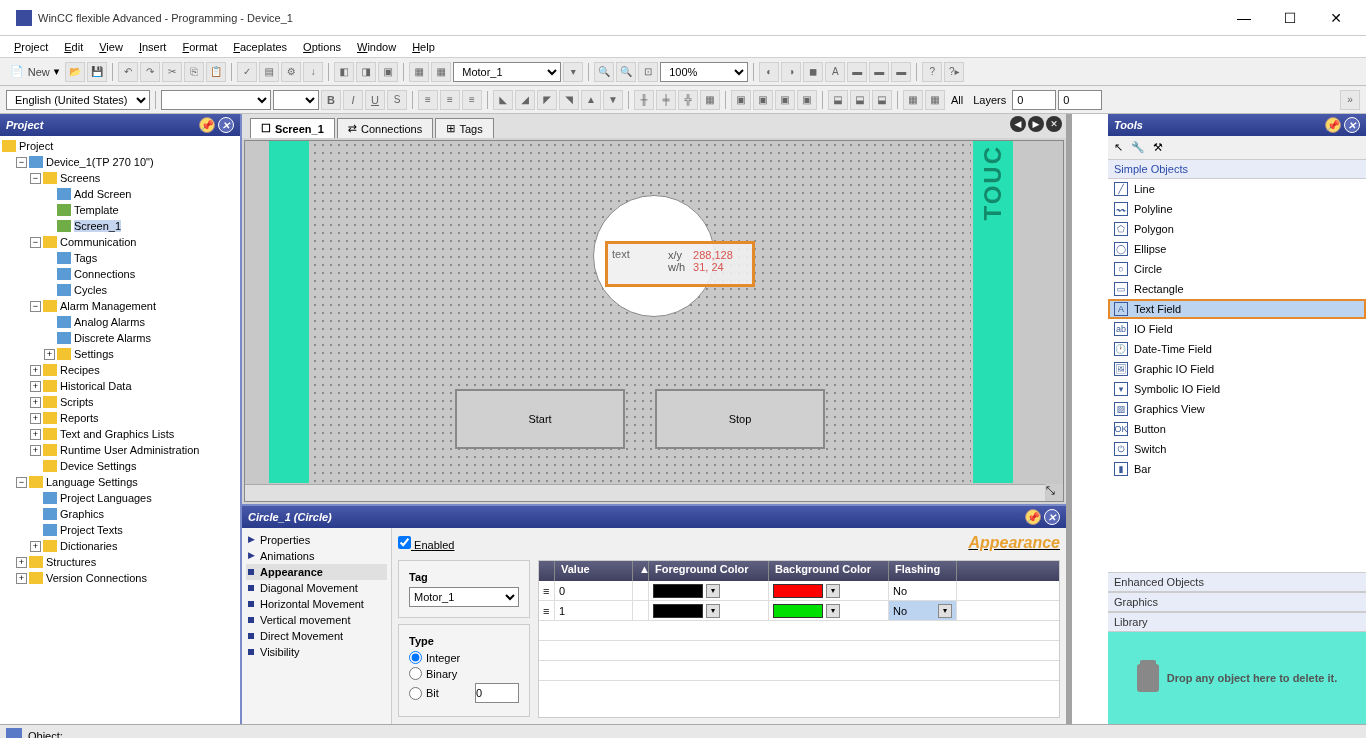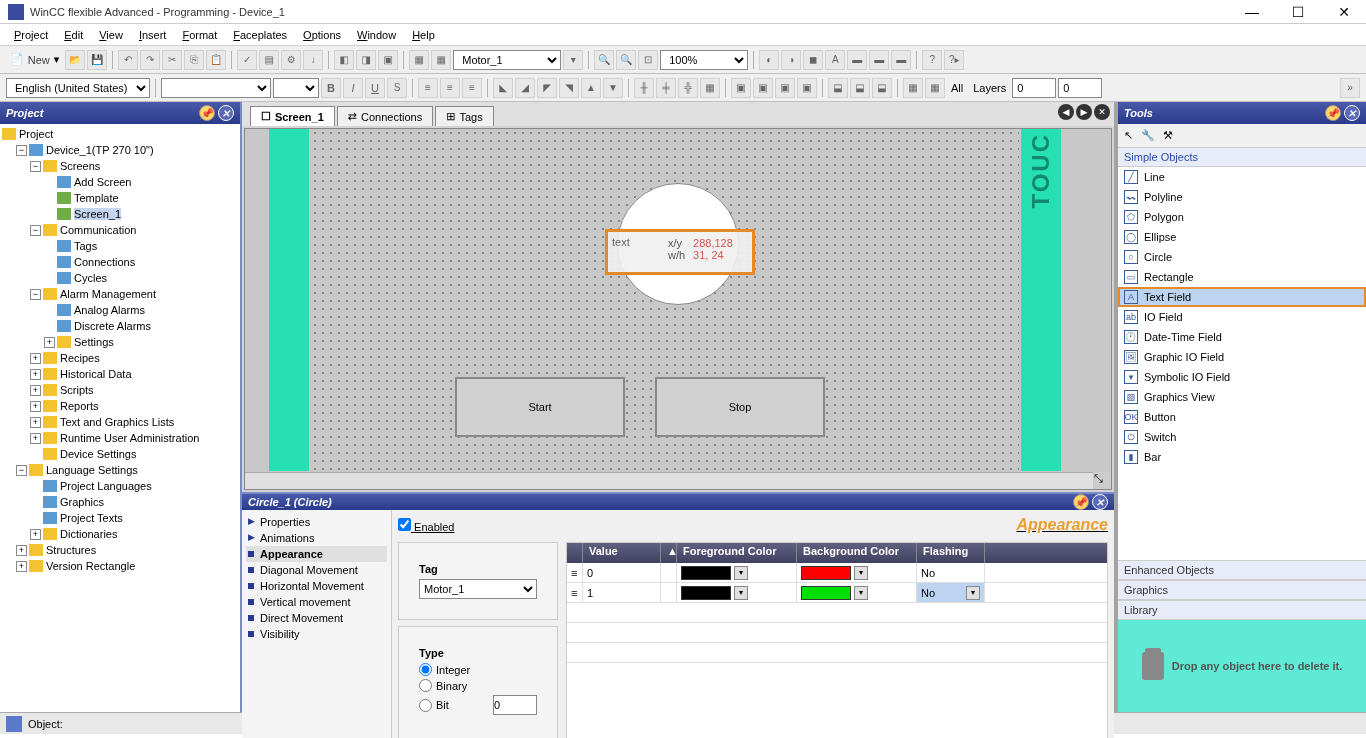--- a/index.html
+++ b/index.html
@@ -1,19 +1,19 @@
 <!DOCTYPE html>
 <html><head>
 <meta charset="utf-8">
 <style>
 * { margin: 0; padding: 0; box-sizing: border-box; font-family: Tahoma, Arial, sans-serif; font-size: 11px; }
 body { background: #fff; width: 1366px; height: 738px; overflow: hidden; }
 
 
-.titlebar { height: 24px; background: #fff; display: flex; align-items: center; padding: 0 8px; border-bottom: 1px solid #ccc; }
+.titlebar { height: 36px; background: #fff; display: flex; align-items: center; padding: 0 16px; border-bottom: 1px solid #ccc; }
 .titlebar .app-icon { width: 16px; height: 16px; background: #3a4b9e; margin-right: 6px; }
 .titlebar .title { flex: 1; color: #333; }
 .titlebar .win-controls { display: flex; gap: 18px; }
 .titlebar .win-btn { width: 28px; height: 20px; display: flex; align-items: center; justify-content: center; font-size: 14px; }
 
 
 .menubar { height: 22px; display: flex; align-items: center; padding: 0 6px; background: #fff; border-bottom: 1px solid #d0d0d0; }
 .menubar .menu-item { padding: 2px 8px; }
 .menubar .menu-item:first-letter { text-decoration: underline; }
 
@@ -84,39 +84,39 @@
 .props-nav { width: 150px; background: #f4f4f4; border-right: 1px solid #ccc; padding: 4px; }
 .props-nav-item { padding: 2px 4px 2px 14px; position: relative; }
 .props-nav-item::before { content: ''; position: absolute; left: 2px; top: 5px; width: 6px; height: 6px; background: #2a3a8a; }
 .props-nav-item.cat::before { content: '▶'; background: none; color: #2a3a8a; font-size: 9px; top: 2px; }
 .props-nav-item.selected { font-weight: bold; background: #e0e0e0; }
 .props-content { flex: 1; padding: 6px; background: #f0f0f0; display: flex; flex-direction: column; }
 .props-title-row { display: flex; align-items: center; text-decoration: underline; }
 .props-title-row label { flex: 1; }
 .props-title { color: #e8a030; font-weight: bold; font-style: italic; font-size: 16px; }
 .props-cols { display: flex; gap: 8px; margin-top: 8px; flex: 1; }
-.props-group { border: 1px solid #ccc; background: #f4f4f4; padding: 20px; width: 160px; }
+.props-group { border: 1px solid #ccc; background: #f4f4f4; padding: 10px; width: 132px; }
 .props-group h4 { font-size: 11px; font-weight: bold; margin-bottom: 4px; }
 .props-group select, .props-group input[type=text] { width: 100%; height: 20px; border: 1px solid #888; background: #fff; }
 .radio-row { display: flex; align-items: center; gap: 4px; margin: 3px 0; }
 
 .props-table { flex: 1; border: 1px solid #ccc; background: #fff; }
 .props-table-head { display: flex; background: linear-gradient(#606080, #404060); color: #fff; height: 20px; }
 .props-table-head > div { padding: 2px 6px; border-right: 1px solid #888; font-weight: bold; }
 .props-table-row { display: flex; height: 20px; border-bottom: 1px solid #ddd; align-items: center; }
 .props-table-row > div { padding: 1px 4px; border-right: 1px solid #ddd; display: flex; align-items: center; gap: 3px; height: 100%; }
 .col-val { width: 78px; }
 .col-fg { width: 120px; }
 .col-bg { width: 120px; }
 .col-fl { width: 68px; }
 .swatch { width: 50px; height: 14px; border: 1px solid #333; }
 .dd { width: 14px; height: 14px; border: 1px solid #888; background: #e0e0e0; display: flex; align-items: center; justify-content: center; font-size: 8px; }
 
 
-.tools-panel { width: 252px; border-left: 4px solid #a3a3a3; display: flex; flex-direction: column; }
+.tools-panel { width: 300px; border-left: 6px solid #a3a3a3; display: flex; flex-direction: column; padding-left: 36px; }
 .tools-tb { height: 24px; background: #f0f0f0; border-bottom: 1px solid #ccc; display: flex; align-items: center; padding: 0 6px; gap: 8px; }
 .tools-section-head { background: #e8ecf8; color: #2a4aaa; padding: 3px 6px; border-bottom: 1px solid #ccc; font-size: 11px; }
 .tools-list { background: #fff; }
 .tool-item { display: flex; align-items: center; height: 20px; padding: 0 6px; gap: 6px; }
 .tool-item.selected { background: #bcd4f0; outline: 2px solid #e58a2a; outline-offset: -2px; }
 .tool-icon { width: 14px; height: 14px; border: 1px solid #3a5a9a; display: flex; align-items: center; justify-content: center; font-size: 9px; color: #3a5a9a; }
 .tools-collapsed { background: #e8ecf8; color: #333; padding: 3px 6px; border-top: 1px solid #ccc; border-bottom: 1px solid #ccc; }
 .tools-drop { flex: 1; display: flex; align-items: center; justify-content: center; gap: 8px; color: #555; font-weight: bold; background: #5eead4; }
 .trash { width: 22px; height: 28px; background: #888; border-radius: 3px; position: relative; }
 .trash::before { content:''; position:absolute; top:-4px; left:3px; right:3px; height:4px; background:#888; border-radius:2px 2px 0 0; }
@@ -388,21 +388,21 @@
           <span class="tree-label">Dictionaries</span>
         </div>
       <div class="tree-node indent-1">
           <span class="tree-expand">+</span>
           <span class="tree-icon"></span>
           <span class="tree-label">Structures</span>
         </div>
       <div class="tree-node indent-1">
           <span class="tree-expand">+</span>
           <span class="tree-icon"></span>
-          <span class="tree-label">Version Rectangle</span>
+          <span class="tree-label">Version Connections</span>
         </div>
     </div>
   </div>
 
   <div class="center-area">
     <div class="tabs-row">
       <div class="editor-tab active">
           <span>☐</span>
           <span>Screen_1</span>
         </div>

